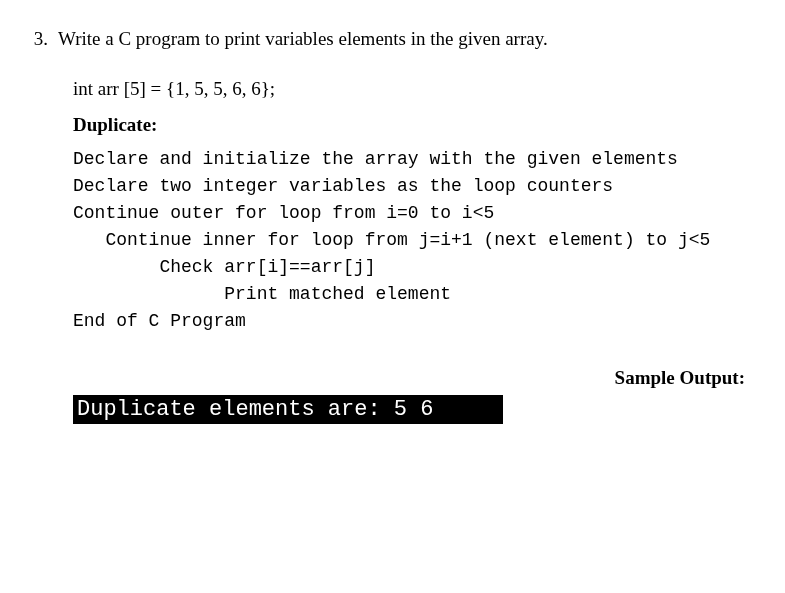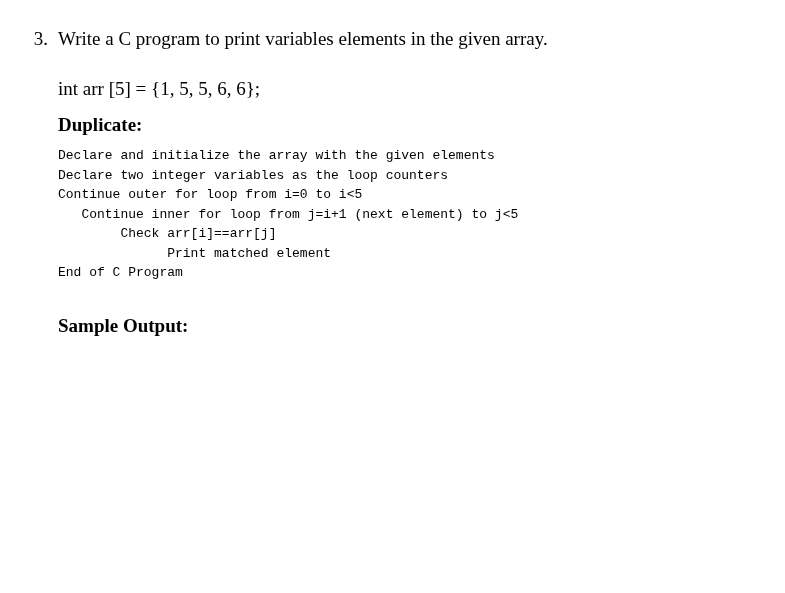--- a/index.html
+++ b/index.html
@@ -21,48 +21,49 @@
       align-items: baseline;
       margin-bottom: 14px;
     }
     .question-number {
       width: 30px;
       flex-shrink: 0;
       text-align: right;
       padding-right: 10px;
     }
     .content {
-      margin-left: 30px;
+      margin-left: 45px;
     }
     .question-text {
       margin-bottom: 14px;
     }
     .code-decl {
       margin-bottom: 14px;
     }
     .hints {
       margin-bottom: 32px;
     }
     .bold {
       font-weight: bold;
     }
     .pseudo-heading {
       font-weight: bold;
       margin-bottom: 10px;
     }
     .pseudocode {
       font-family: 'Courier New', Courier, monospace;
-      font-size: 13px;
+      font-size: 18px;
       line-height: 1.5;
       margin-bottom: 32px;
       white-space: pre;
     }
     .sample-heading {
       font-weight: bold;
       margin-bottom: 6px;
+      text-align: right;
     }
     .terminal {
       background: #000000;
       color: #ffffff;
       font-family: 'Courier New', Courier, monospace;
       font-size: 22px;
       padding: 2px 4px;
       display: inline-block;
       padding-right: 70px;
     }
@@ -84,13 +85,14 @@
   <div class="pseudocode">Declare and initialize the array with the given elements
 Declare two integer variables as the loop counters
 Continue outer for loop from i=0 to i&lt;5
    Continue inner for loop from j=i+1 (next element) to j&lt;5
         Check arr[i]==arr[j]
               Print matched element
 End of C Program</div>
 
   <div class="sample-heading">Sample Output:</div>
 
+  <div class="terminal">Duplicate elements are: 5 6</div>
 </div>
 
 </body></html>

